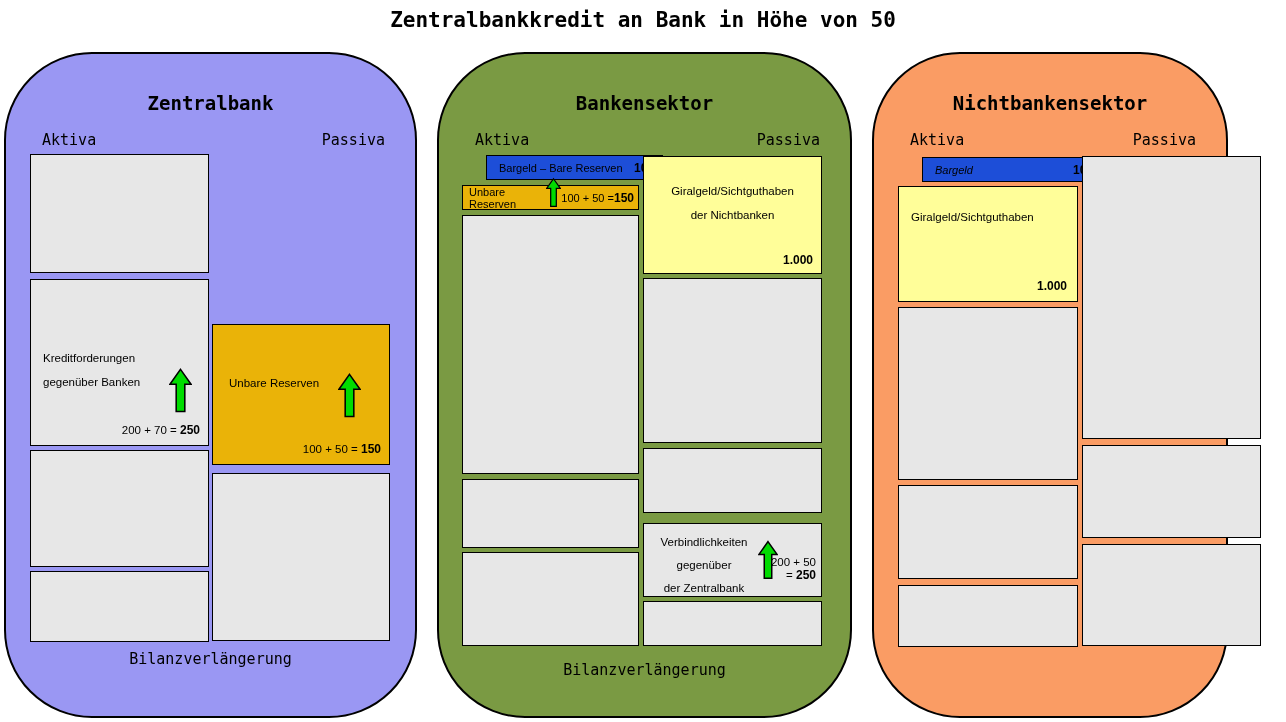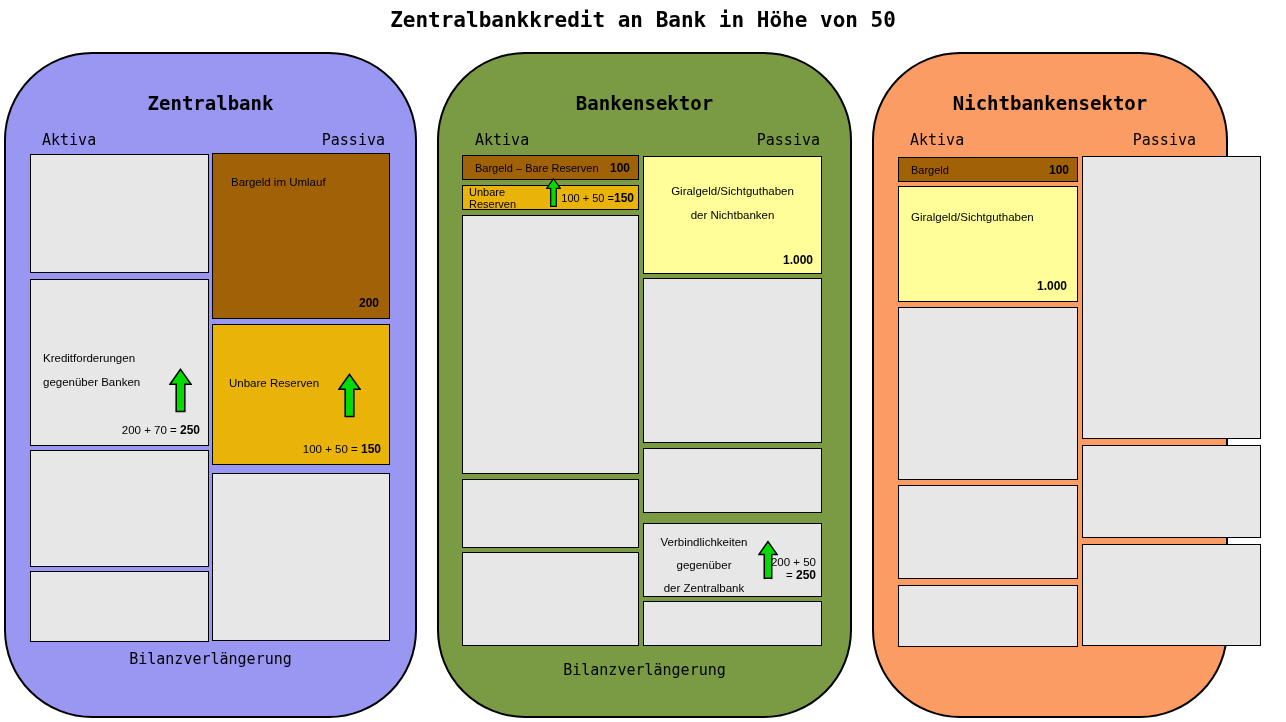--- a/index.html
+++ b/index.html
@@ -15,21 +15,21 @@
     font-family:"DejaVu Sans Mono", monospace; font-weight:bold; font-size:19px; }
   .col-label { position:absolute; top:77px; font-family:"DejaVu Sans Mono", monospace;
     font-size:15px; }
   .col-label.left { left:36px; }
   .col-label.right { right:30px; }
   .footer-label { position:absolute; left:0; width:100%; text-align:center;
     font-family:"DejaVu Sans Mono", monospace; font-size:15px; }
 
   .bbox { position:absolute; border:1.5px solid #000; background:#E7E7E7;
     font-size:11.5px; overflow:visible; }
-  .bbox.cyan { background:#a16207; }
+  .bbox.cyan { background:#1d4ed8;margin-left:24px; }
   .bbox.lblue { background:#eab308; }
   .bbox.yellow { background:#FFFE99; }
 
   .lab { position:absolute; white-space:nowrap; }
   .val { position:absolute; font-weight:bold; font-size:12px; white-space:nowrap; }
   .calc { position:absolute; white-space:nowrap; font-size:11.5px; }
   .calc b { font-size:12px; }
 
   .thinrow { display:flex; align-items:center; padding:0 8px 0 12px; }
   .thinrow .grow { flex:1; }
@@ -62,24 +62,20 @@
         </svg>
     </div>
     <div class="calc" style="right:8px; bottom:8px;">
       <span>200 + 70 = </span><b>250</b>
     </div>
   </div>
 
   <div class="bbox" style="left:24px; top:396px; width:179px; height:117px;"></div>
   <div class="bbox" style="left:24px; top:517px; width:179px; height:71px;"></div>
 
-  <div class="bbox cyan" style="left:206px; top:99px; width:178px; height:166px;">
-    <div class="lab" style="left:18px; top:22px;">Bargeld im Umlauf</div>
-    <div class="val" style="right:10px; bottom:8px;">200</div>
-  </div>
 
   <div class="bbox lblue" style="left:206px; top:270px; width:178px; height:141px;">
     <div class="lab" style="left:16px; top:52px;">Unbare Reserven</div>
     <div class="arrow" style="right:28px; top:48px; width:23px; height:45px;">
       <svg viewBox="0 0 24 46">
           <polygon points="12,1 23,16.5 16.5,16.5 16.5,45 7.5,45 7.5,16.5 1,16.5" fill="#00DC00" stroke="#000" stroke-width="1.6"></polygon>
         </svg>
     </div>
     <div class="calc" style="right:8px; bottom:8px;">
       <span>100 + 50 = </span><b>150</b>
@@ -150,21 +146,21 @@
 
   <div class="footer-label" style="top:607px;">Bilanzverlängerung</div>
 </div>
 
 <div class="panel" style="left:872px; width:356px; background:#FA9C64;">
   <div class="panel-title">Nichtbankensektor</div>
   <div class="col-label left">Aktiva</div>
   <div class="col-label right">Passiva</div>
 
   <div class="bbox cyan thinrow" style="left:24px; top:103px; width:180px; height:25px;">
-    <span style="font-size:11px;">Bargeld</span>
+    <span style="font-size:11px;font-style:italic;">Bargeld</span>
     <span class="grow"></span>
     <b style="font-size:12px;">100</b>
   </div>
 
   <div class="bbox yellow" style="left:24px; top:132px; width:180px; height:116px;">
     <div class="lab" style="left:12px; top:24px;">Giralgeld/Sichtguthaben</div>
     <div class="val" style="right:10px; bottom:8px;">1.000</div>
   </div>
 
   <div class="bbox" style="left:24px; top:253px; width:180px; height:173px;"></div>

